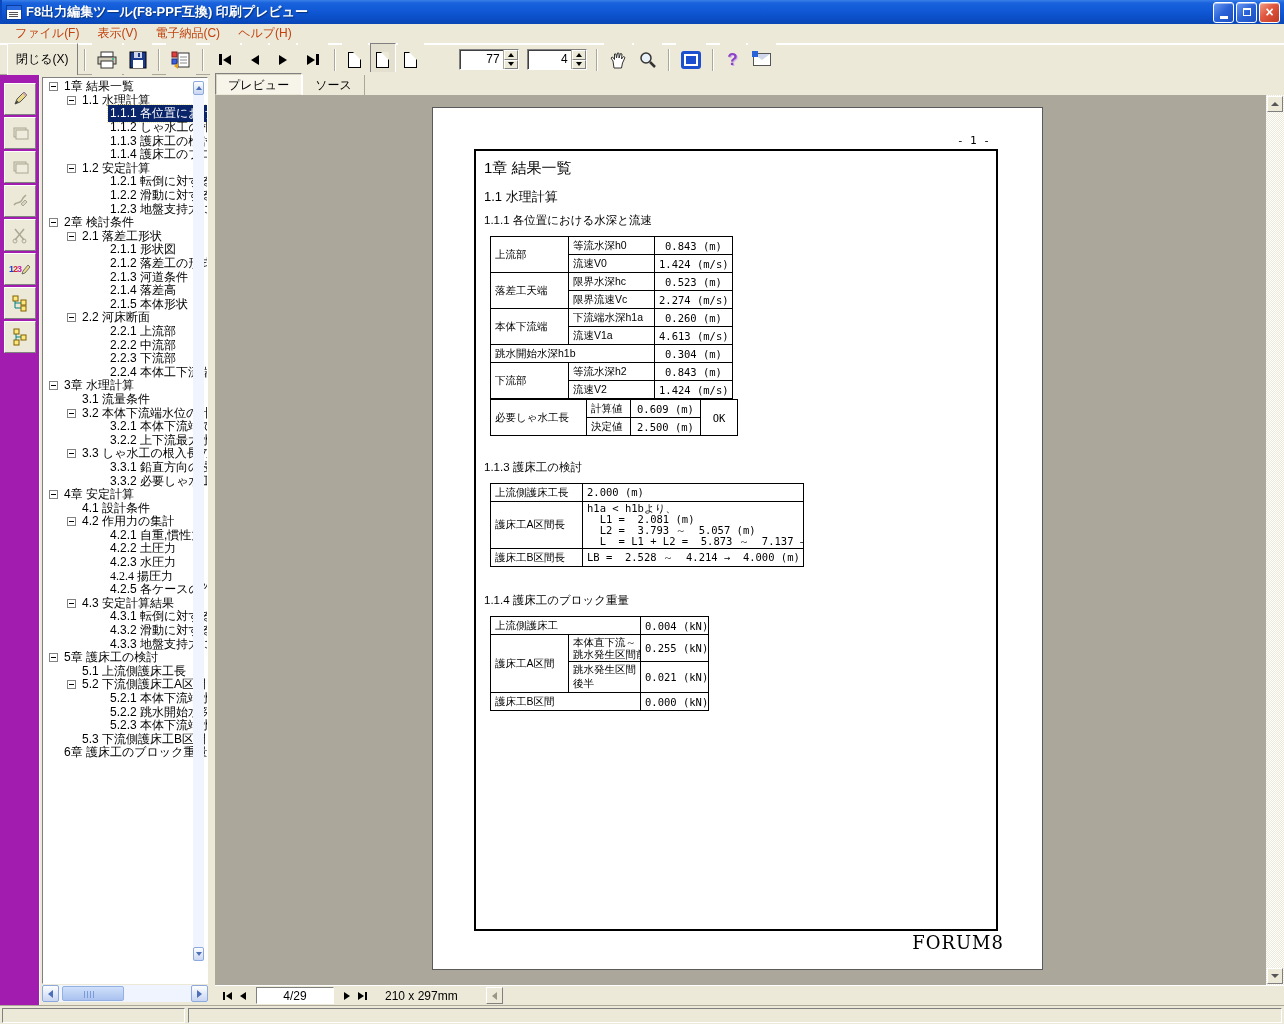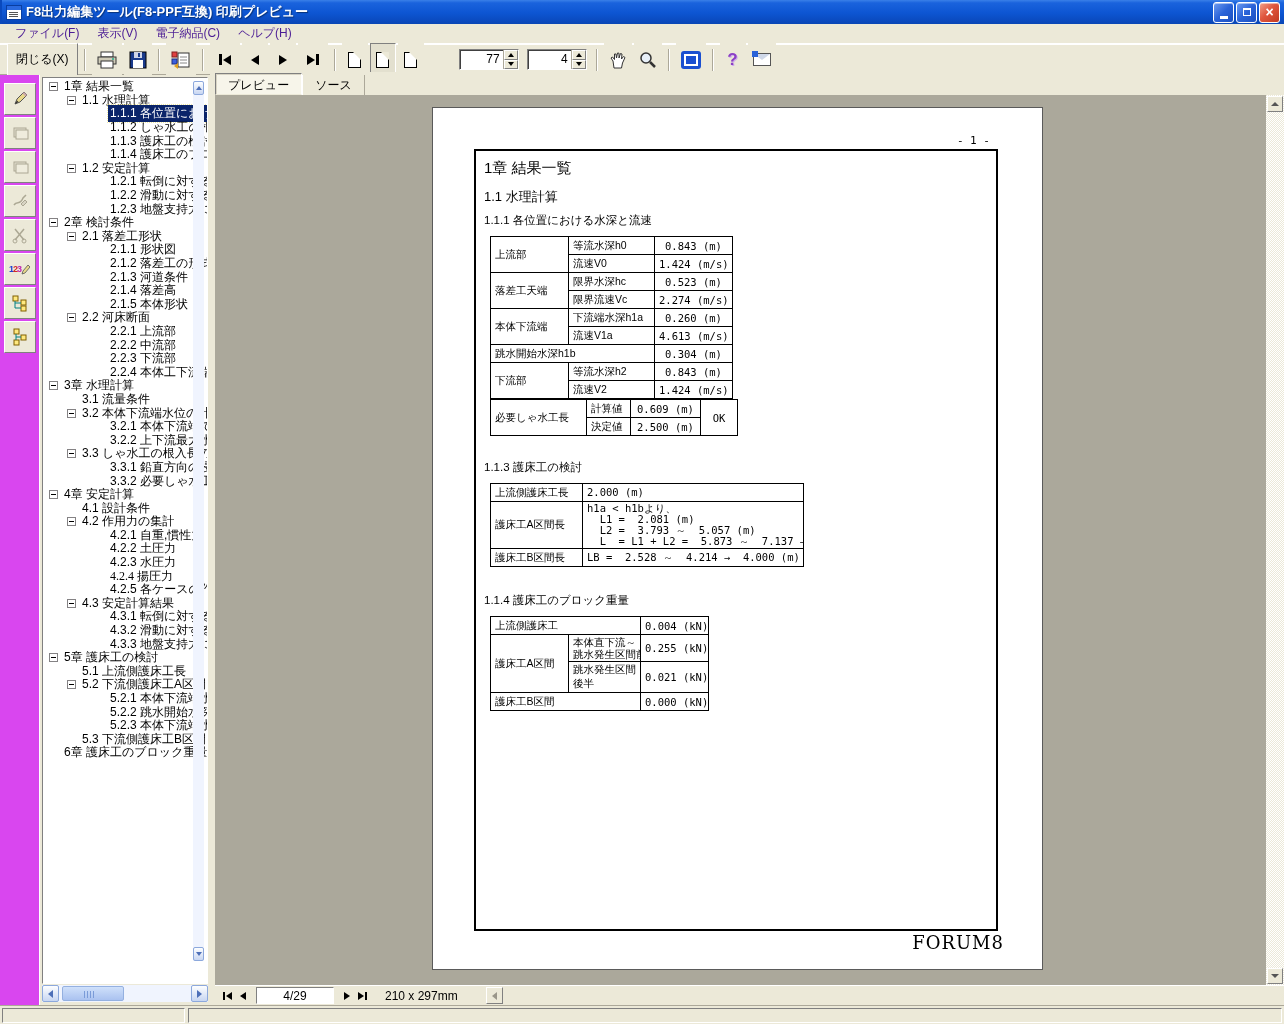--- a/index.html
+++ b/index.html
@@ -16,21 +16,21 @@
   .title-text { color:#fff; font-weight:bold; font-size:13px; text-shadow:1px 1px 1px #08337a; white-space:nowrap; }
   .win-btns { margin-left:auto; display:flex; gap:2px; }
   .wbtn { width:21px; height:21px; border:1px solid #fff; border-radius:3px; display:flex; align-items:center; justify-content:center; color:#fff; font-weight:bold;
     background:linear-gradient(135deg,#6d9bf0 0%,#2a63d8 50%,#1c50c0 100%); box-shadow:inset 0 1px 0 rgba(255,255,255,.5); }
   .wbtn.close { background:linear-gradient(135deg,#f0a088 0%,#e0563e 45%,#c23a22 100%); font-size:14px; line-height:14px; }
   .glyph-min { width:8px; height:3px; background:#fff; align-self:flex-end; margin:0 auto 3px auto; }
   .glyph-res { width:8px; height:8px; border:1px solid #fff; border-top-width:2px; }
 
   
   #menubar { position:absolute; left:0; top:24px; width:1284px; height:20px; background:#ECE9D8; display:flex; align-items:center; padding-left:6px; border-bottom:1px solid #fff; }
-  .menu-item { padding:2px 9px; color:#4c1d95; }
+  .menu-item { padding:2px 9px; color:#c2410c; }
 
   
   #toolbar { position:absolute; left:0; top:44px; width:1284px; height:31px; background:#ECE9D8; display:flex; align-items:center; padding-left:6px;
     border-top:1px solid #fff; border-bottom:1px solid #ACA899; }
   .tb-sep { width:2px; height:22px; margin:0 5px; border-left:1px solid #ACA899; border-right:1px solid #fff; flex:none; }
   .tb-btn { height:34px; min-width:26px; display:flex; align-items:center; justify-content:center; background:#ECE9D8;
     border:1px solid; border-color:#fff #808080 #808080 #fff; margin:0 1px; padding:0 4px; flex:none; }
   .tb-flat { border-color:transparent; }
   .tb-pressed { border-color:#808080 #fff #fff #808080; background:#E3E0CF; }
   .close-btn { font-size:12px; padding:0 8px; }
@@ -47,21 +47,21 @@
   .tri-dn { width:0; height:0; border-top:4px solid #000; border-left:3px solid transparent; border-right:3px solid transparent; }
   .help-glyph { font-size:17px; font-weight:bold; color:#8b3fc6; text-shadow:1px 1px 0 #d0b0e8; }
   .mail-glyph { width:18px; height:13px; background:#fff; border:1px solid #555; position:relative; }
   .mail-glyph::before { content:""; position:absolute; left:0; top:0; border-left:8px solid transparent; border-right:8px solid transparent; border-top:6px solid #cfd8e8; }
   .mail-glyph::after { content:""; position:absolute; left:-2px; top:-3px; width:6px; height:6px; background:#2a63d8; }
   .fit-glyph { width:20px; height:18px; background:#1a4fd0; border-radius:3px; position:relative; }
   .fit-glyph::before { content:""; position:absolute; inset:3px; border:2px solid #fff; }
   .fit-glyph::after { content:""; position:absolute; left:8px; top:6px; width:4px; height:6px; background:#1a4fd0; }
 
   
-  #left-toolbar { position:absolute; left:0; top:75px; width:40px; height:930px; background:#d946ef; border-right:1px solid #fff; padding-top:6px; }
+  #left-toolbar { position:absolute; left:0; top:75px; width:40px; height:930px; background:#a21caf; border-right:1px solid #fff; padding-top:6px; }
   .lt-btn { width:32px; height:32px; margin:2px auto; background:#ECE9D8; border:1px solid; border-color:#fff #808080 #808080 #fff; display:flex; align-items:center; justify-content:center; }
   .lt-digits { font-size:9px; font-weight:bold; letter-spacing:-1px; }
   .lt-digits b:nth-child(1){color:#1a3fd0;} .lt-digits b:nth-child(2){color:#d02a2a;} .lt-digits b:nth-child(3){color:#c024b0;}
 
   
   #tree-panel { position:absolute; left:40px; top:75px; width:170px; height:930px; background:#ECE9D8; }
   .tree-white { position:absolute; left:2px; top:2px; right:2px; bottom:21px; background:#fff; border:1px solid; border-color:#808080 #fff #fff #808080; overflow:hidden; }
   .tree-rows { padding:2px 0 0 2px; }
   .tree-row { display:flex; align-items:center; height:13.6px; white-space:nowrap; font-size:12px; }
   .exp { width:9px; height:9px; background:#fff; border:1px solid #848284; position:relative; margin-right:4px; flex:none; }

